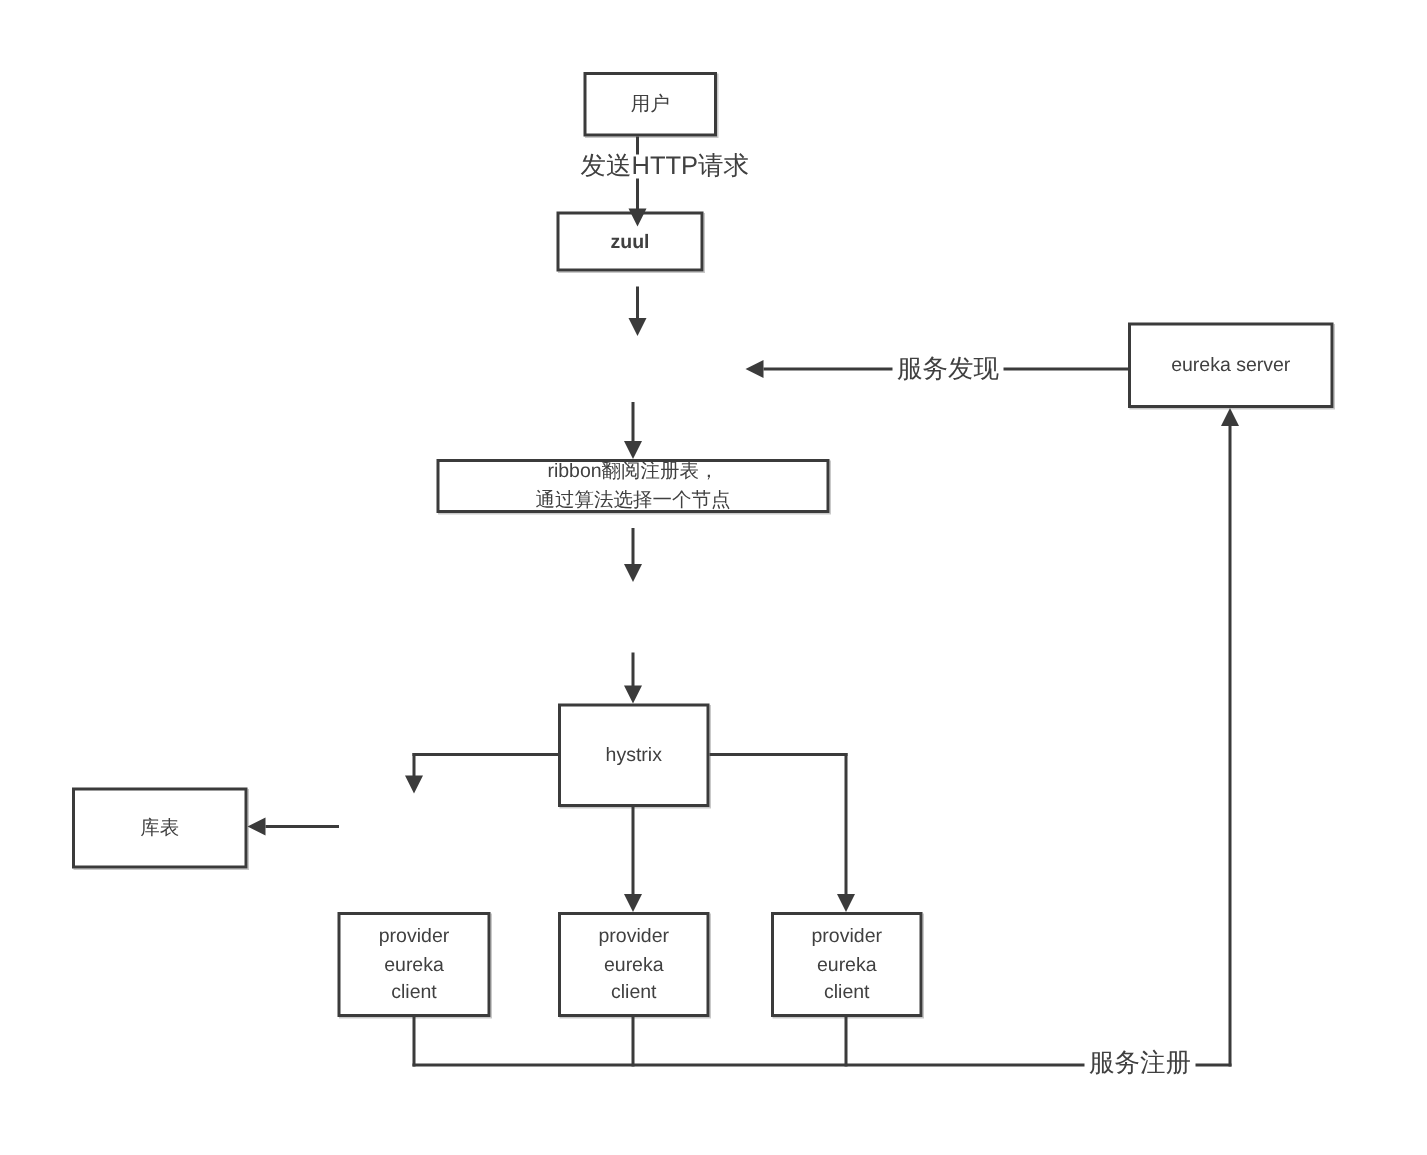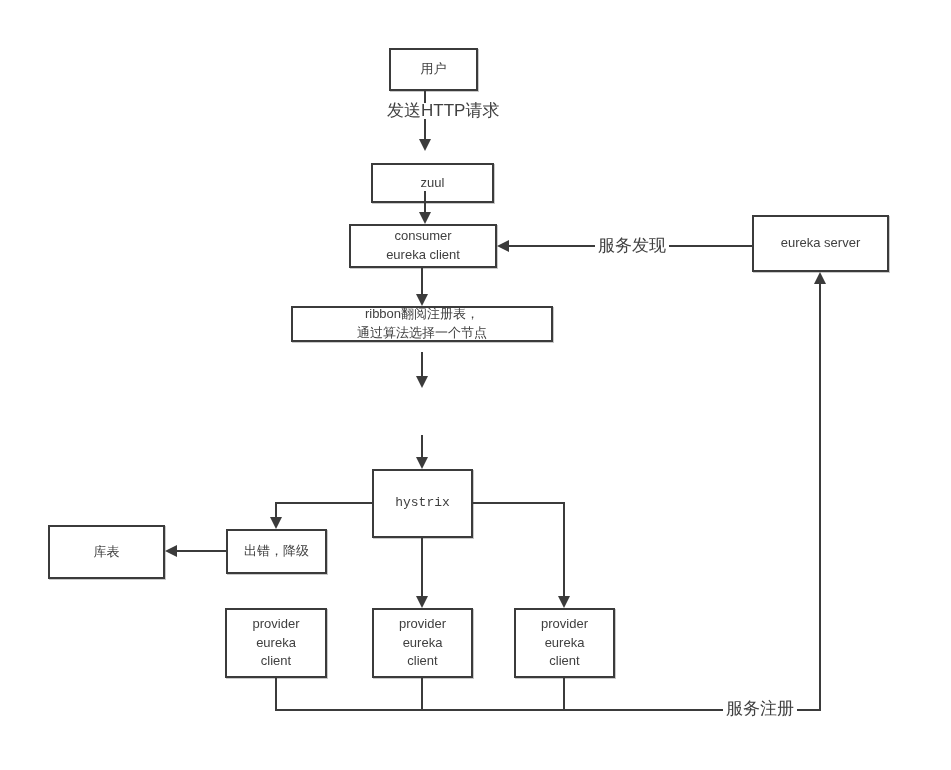--- a/index.html
+++ b/index.html
@@ -27,46 +27,43 @@
   .arrow{position:absolute;width:0;height:0;}
   .arrow.down{border-left:6px solid transparent;border-right:6px solid transparent;border-top:12px solid var(--line);}
   .arrow.up{border-left:6px solid transparent;border-right:6px solid transparent;border-bottom:12px solid var(--line);}
   .arrow.left{border-top:6px solid transparent;border-bottom:6px solid transparent;border-right:12px solid var(--line);}
   .edge-label{
     position:absolute;background:var(--bg);color:var(--text);
     font-size:17px;line-height:16px;padding:0 3px;white-space:nowrap;z-index:5;
   }
   
   #n-user{left:389px;top:48px;width:89px;height:43px;}
-  #n-zuul{left:371px;top:163px;width:123px;height:40px;}
+  #n-zuul{left:371px;top:141px;width:98px;height:40px;font-weight:bold;}
   #n-consumer{left:349px;top:224px;width:148px;height:44px;}
   #n-eureka-server{left:752px;top:215px;width:137px;height:57px;}
   #n-ribbon{left:291px;top:306px;width:262px;height:36px;}
   #n-feign{left:319px;top:388px;width:208px;height:47px;}
-  #n-hystrix{left:372px;top:469px;width:101px;height:69px;font-family:Liberation Mono, monospace;}
+  #n-hystrix{left:372px;top:469px;width:101px;height:69px;}
   #n-fallback{left:226px;top:529px;width:101px;height:45px;}
   #n-db{left:48px;top:525px;width:117px;height:54px;}
   #n-provider-left{left:225px;top:608px;width:102px;height:70px;}
   #n-provider-middle{left:372px;top:608px;width:101px;height:70px;}
   #n-provider-right{left:514px;top:608px;width:101px;height:70px;}
 </style>
 </head>
 <body>
 
 <div class="canvas">
 
   <div class="node" id="n-user">用户</div>
   <div class="node" id="n-zuul">zuul</div>
-  <div class="node" id="n-consumer">consumer
-eureka client</div>
   <div class="node" id="n-eureka-server">eureka server</div>
   <div class="node" id="n-ribbon">ribbon翻阅注册表，
 通过算法选择一个节点</div>
   <div class="node" id="n-hystrix">hystrix</div>
-  <div class="node" id="n-fallback">出错，降级</div>
   <div class="node" id="n-db">库表</div>
   <div class="node" id="n-provider-left">provider
 eureka
 client</div>
   <div class="node" id="n-provider-middle">provider
 eureka
 client</div>
   <div class="node" id="n-provider-right">provider
 eureka
 client</div>

